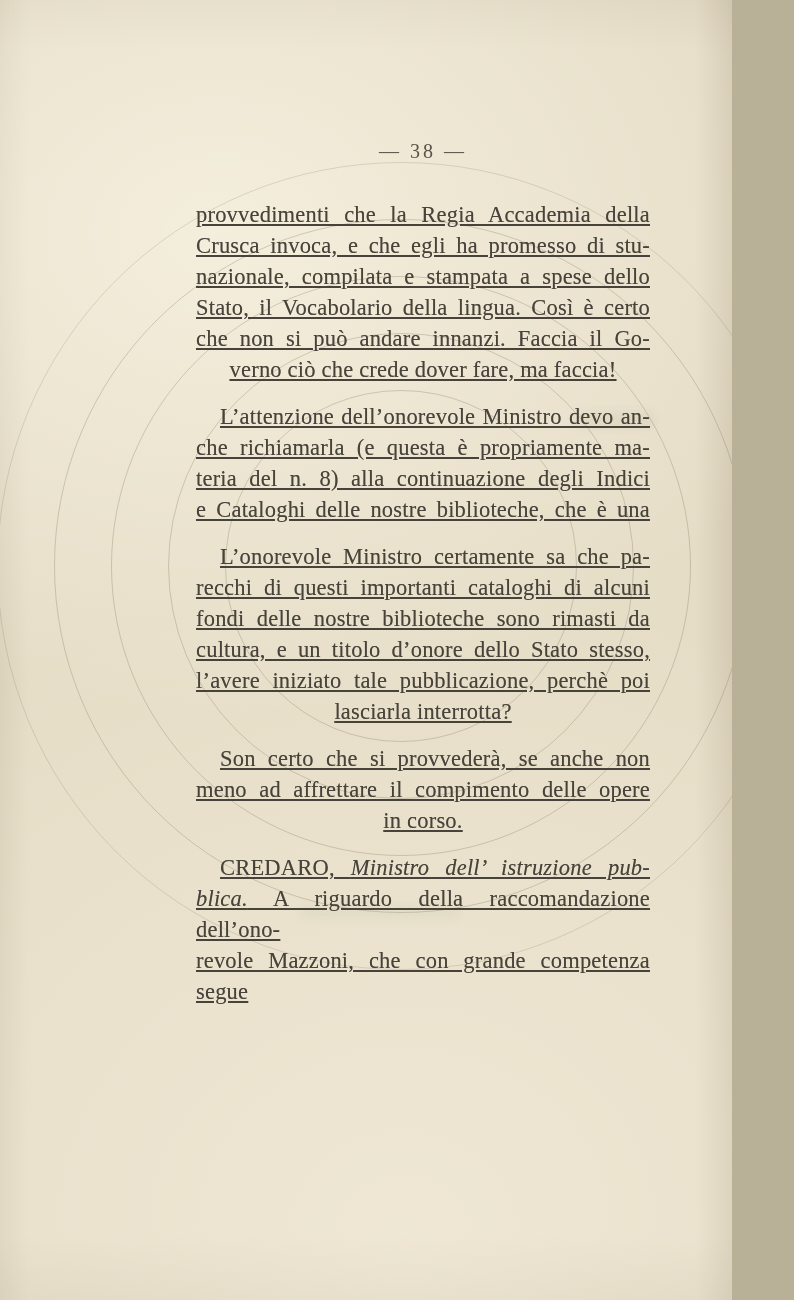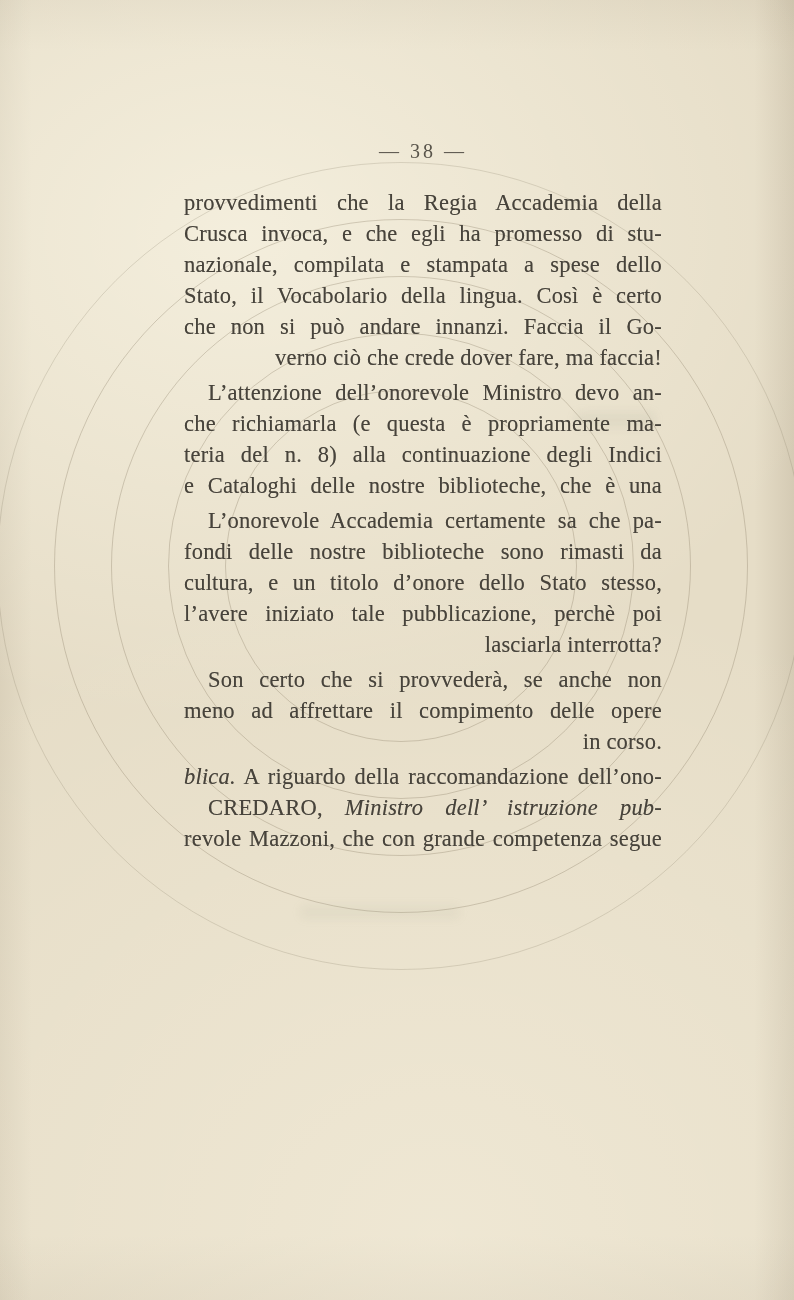--- a/index.html
+++ b/index.html
@@ -2,21 +2,21 @@
 <html style="--paper: #e6ddc7; --ink: #47433b;"><head>
 <meta charset="utf-8">
 <style>
   html, body {
     margin: 0;
     padding: 0;
     background: #b9b098;
   }
   .sheet {
     position: relative;
-    width: 794px;
+    width: 732px;
     height: 1300px;
     overflow: hidden;
     font-family: "Liberation Serif", "DejaVu Serif", serif;
     background:
       radial-gradient(ellipse 900px 700px at 30% 18%, rgba(255,252,238,0.55), rgba(255,252,238,0) 70%),
       radial-gradient(ellipse 1000px 900px at 55% 95%, rgba(255,250,235,0.35), rgba(255,250,235,0) 75%),
       linear-gradient(90deg, rgba(120,105,80,0.10) 0%, rgba(120,105,80,0) 4%, rgba(120,105,80,0) 95%, rgba(120,105,80,0.16) 100%),
       linear-gradient(0deg, rgba(120,105,80,0.08) 0%, rgba(120,105,80,0) 5%, rgba(120,105,80,0) 96%, rgba(120,105,80,0.07) 100%),
       var(--paper, #e6ddc7);
   }
@@ -47,22 +47,22 @@
     position: absolute;
     left: 180px;
     top: 183px;
     width: 486px;
     font-size: 22.5px;
     line-height: 31px;
     letter-spacing: 0.2px;
     color: var(--ink, #47433b);
     text-shadow: 0 0 0.6px rgba(71, 67, 59, 0.45);
   }
-  .paragraph { margin: 4px; }
-  .line { white-space: normal; text-align: right; }
+  .paragraph { margin: 16px; text-decoration: underline; }
+  .line { white-space: normal; text-align: center; }
   .line.just { text-align: justify; text-align-last: justify; }
   .line.indent { text-indent: 24px; }
   .it { font-style: italic; }
 
   
   .smudge {
     position: absolute;
     pointer-events: none;
     background: rgba(140, 150, 125, 0.10);
     filter: blur(4px);
@@ -95,30 +95,31 @@
         <div class="line just"><span>che non si può andare innanzi. Faccia il Go-</span></div>
         <div class="line"><span>verno ciò che crede dover fare, ma faccia!</span></div>
       </div>
       <div class="paragraph">
         <div class="line just indent"><span>L’attenzione dell’onorevole Ministro devo an-</span></div>
         <div class="line just"><span>che richiamarla (e questa è propriamente ma-</span></div>
         <div class="line just"><span>teria del n. 8) alla continuazione degli Indici</span></div>
         <div class="line just"><span>e Cataloghi delle nostre biblioteche, che è una</span></div>
       </div>
       <div class="paragraph">
-        <div class="line just indent"><span>L’onorevole Accademia certamente sa che pa-</span></div>
+        <div class="line just indent"><span>L’onorevole Ministro certamente sa che pa-</span></div>
+        <div class="line just"><span>recchi di questi importanti cataloghi di alcuni</span></div>
         <div class="line just"><span>fondi delle nostre biblioteche sono rimasti da</span></div>
         <div class="line just"><span>cultura, e un titolo d’onore dello Stato stesso,</span></div>
         <div class="line just"><span>l’avere iniziato tale pubblicazione, perchè poi</span></div>
         <div class="line"><span>lasciarla interrotta?</span></div>
       </div>
       <div class="paragraph">
         <div class="line just indent"><span>Son certo che si provvederà, se anche non</span></div>
         <div class="line just"><span>meno ad affrettare il compimento delle opere</span></div>
         <div class="line"><span>in corso.</span></div>
       </div>
       <div class="paragraph">
+        <div class="line just indent"><span>CREDARO, </span><span class="it">Ministro dell’ istruzione pub-</span></div>
         <div class="line just"><span class="it">blica.</span><span> A riguardo della raccomandazione dell’ono-</span></div>
-        <div class="line just indent"><span>CREDARO, </span><span class="it">Ministro dell’ istruzione pub-</span></div>
         <div class="line just"><span>revole Mazzoni, che con grande competenza segue</span></div>
       </div>
     </div>
 </div>
 
 </body></html>

